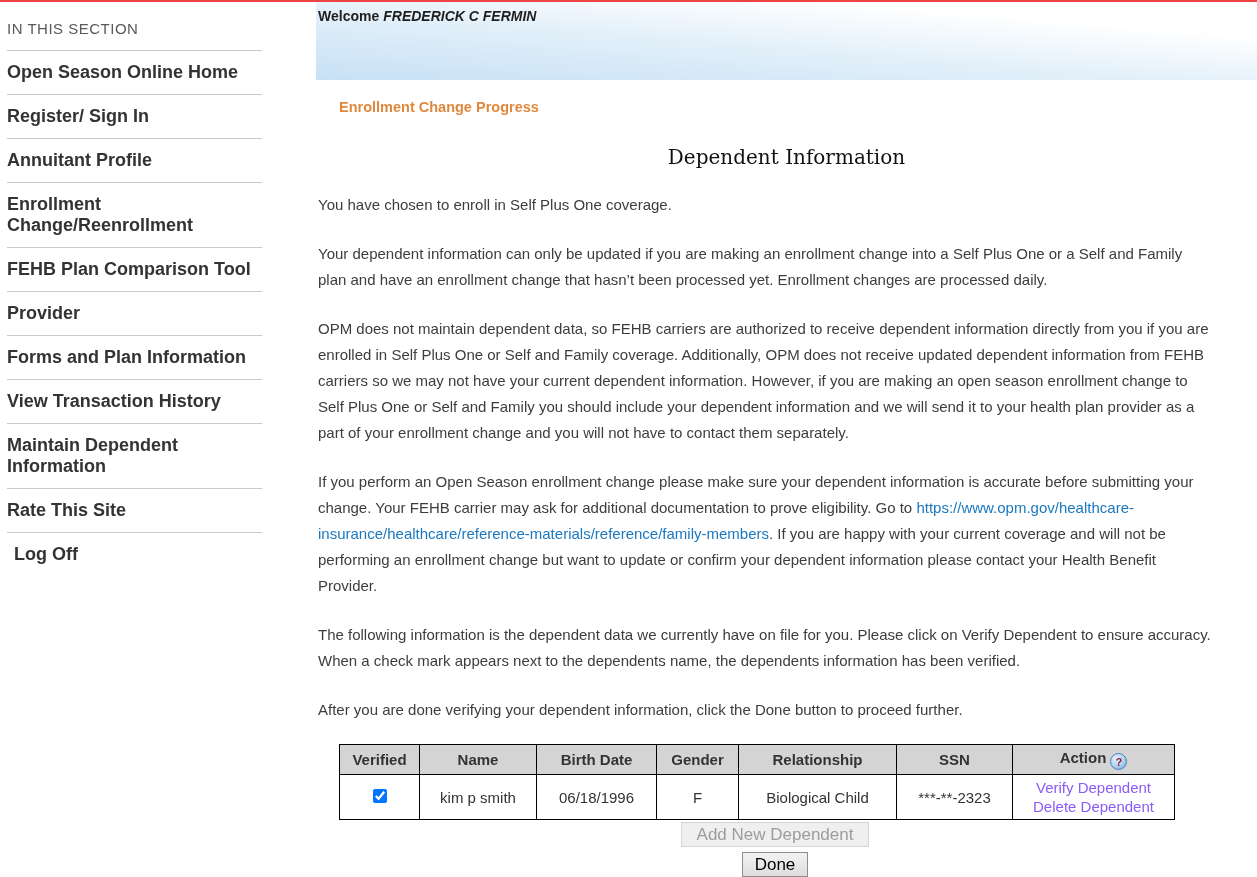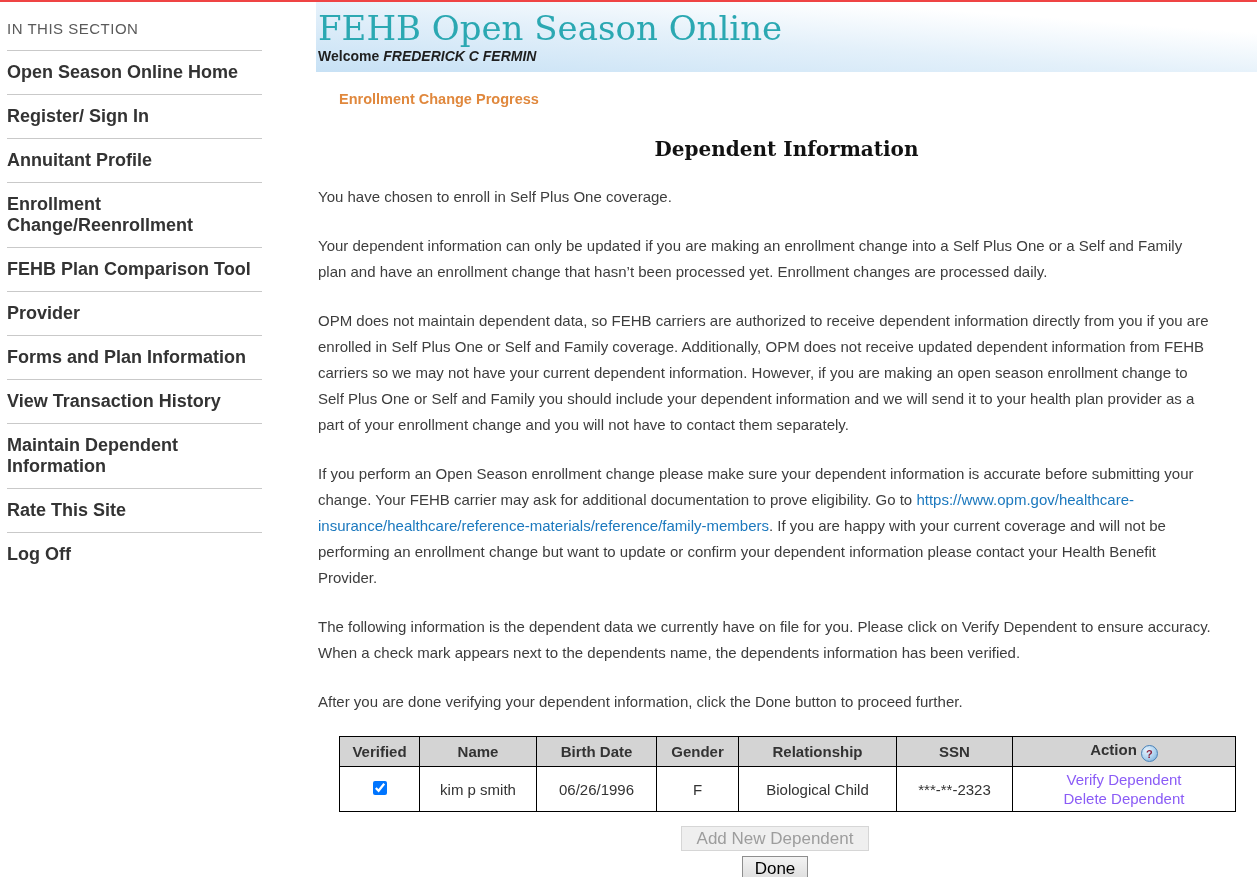--- a/index.html
+++ b/index.html
@@ -3,52 +3,52 @@
 <meta charset="utf-8">
 <style>
   * { margin:0; padding:0; box-sizing:border-box; }
   html,body { width:1257px; height:877px; background:#fff; font-family:"Liberation Sans", sans-serif; }
   .page { width:1257px; height:877px; border-top:2px solid #ef4444; display:flex; overflow:hidden; }
 
   
   .sidebar { width:316px; padding:10px 0 0 7px; flex-shrink:0; }
   .sidebar-header { width:255px; font-size:15px; color:#5a5a5a; letter-spacing:0.5px; padding:8px 0 13px 0; border-bottom:1px solid #c9c9c9; }
   .sidebar-item { width:255px; font-size:18px; font-weight:bold; color:#333; padding:11px 0 11px 0; border-bottom:1px solid #c9c9c9; cursor:pointer; }
-  .sidebar-item.last { border-bottom:none; }
+  .sidebar-item.last { border-bottom:none;margin-left:7px; }
 
   
   .main { flex:1; display:flex; flex-direction:column; }
   .header-block { height:111px; background:linear-gradient(to top right, #c7e1f5 0%, #e3f0fa 45%, #ffffff 78%); display:flex; flex-direction:column; justify-content:space-between; padding:6px 0 8px 2px; }
   .app-title { font-family:"DejaVu Serif", serif; font-size:34px; color:#2ba8b2; }
   .welcome { font-size:14px; font-weight:bold; color:#1f1f1f; }
   .welcome .user { font-style:italic; margin-left:4px; }
 
   .progress { margin:19px 0 0 23px; }
   .progress-title { font-size:14.5px; font-weight:bold; color:#e0883d; }
   .steps { margin:5px 0 0 74px; font-size:13.5px; font-weight:bold; color:#a8a8a8; display:flex; align-items:center; }
   .step { margin-right:5px; }
   .step-arrow { width:0; height:0; border-top:6px solid transparent; border-bottom:6px solid transparent; border-left:8px solid #b8b8b8; display:inline-block; margin:0 7px 0 2px; }
 
   .content { width:941px; }
-  .page-heading { font-family:"DejaVu Serif", serif; font-size:20px; font-weight:bold; color:#111; text-align:center; margin-top:30px; }
+  .page-heading { font-family:"DejaVu Serif", serif; font-size:20px; font-weight:normal; color:#111; text-align:center; margin-top:30px; }
   .para { width:895px; margin:23px 0 0 2px; font-size:15px; color:#3d3d3d; line-height:26px; }
   .para a { color:#1b78be; text-decoration:none; }
 
   
   table.dep { border-collapse:collapse; margin:21px 0 0 23px; font-size:15px; color:#333; }
   table.dep th { background:#d4d4d4; border:1px solid #000; font-weight:bold; padding:4px 6px; height:26px; text-align:center; }
   table.dep td { background:#fff; border:1px solid #000; padding:3px 6px; height:38px; text-align:center; }
-  .col-verified{width:80px;} .col-name{width:117px;} .col-birth{width:120px;} .col-gender{width:82px;} .col-rel{width:158px;} .col-ssn{width:116px;} .col-action{width:223px;margin-left:12px;}
+  .col-verified{width:80px;} .col-name{width:117px;} .col-birth{width:120px;} .col-gender{width:82px;} .col-rel{width:158px;} .col-ssn{width:116px;} .col-action{width:162px;margin-left:12px;}
   .help-icon { display:inline-block; width:17px; height:17px; border-radius:50%; background:radial-gradient(circle at 35% 30%, #e8f4fd 0%, #aed1ee 55%, #6ca4d4 100%); border:1px solid #4a82b8; color:#8b2340; font-size:11px; font-weight:bold; line-height:16px; text-align:center; vertical-align:-3px; margin-left:4px; cursor:pointer; }
   .action-link { display:block; color:#8b5cf6; text-decoration:none; line-height:19px; cursor:pointer; }
   input.verify-box { width:14px; height:14px; }
 
   
   .btn-row { width:872px; margin-left:23px; text-align:center; }
-  .btn-add { margin-top:14px; font-family:"Liberation Sans", sans-serif; font-size:17px; color:#9d9d9d; background:#efefef; border:1px solid #d6d6d6; padding:1px 15px; height:25px; }
+  .btn-add { margin-top:2px; font-family:"Liberation Sans", sans-serif; font-size:17px; color:#9d9d9d; background:#efefef; border:1px solid #d6d6d6; padding:1px 15px; height:25px; }
   .btn-done { display:block; margin:5px auto 0 auto; font-family:"Liberation Sans", sans-serif; font-size:17px; color:#000; background:linear-gradient(#f3f3f3,#dddddd); border:1px solid #8e8e8e; padding:1px 12px; height:25px; cursor:pointer; }
 </style>
 </head>
 <body>
 
 <div class="page">
 
   <div class="sidebar">
     <div class="sidebar-header">IN THIS SECTION</div>
     <div class="sidebar-item">Open Season Online Home</div>
@@ -60,21 +60,20 @@
     <div class="sidebar-item">Forms and Plan Information</div>
     <div class="sidebar-item">View Transaction History</div>
     <div class="sidebar-item">Maintain Dependent Information</div>
     <div class="sidebar-item">Rate This Site</div>
     <div class="sidebar-item last">Log Off</div>
   </div>
 
   <div class="main">
 
     <div class="header-block">
-      <div class="app-title">FEHB Open Season Online</div>
       <div class="welcome">
         <span>Welcome</span><span class="user">FREDERICK C FERMIN</span>
       </div>
     </div>
 
     <div class="progress">
       <div class="progress-title">Enrollment Change Progress</div>
     </div>
 
     <div class="content">
@@ -96,21 +95,21 @@
             <th class="col-gender">Gender</th>
             <th class="col-rel">Relationship</th>
             <th class="col-ssn">SSN</th>
             <th class="col-action"><span>Action</span><span class="help-icon">?</span></th>
           </tr>
         </thead>
         <tbody>
           <tr>
             <td><input type="checkbox" class="verify-box" checked="" style=""></td>
             <td>kim p smith</td>
-            <td>06/26/1996</td>
+            <td>06/18/1996</td>
             <td>F</td>
             <td>Biological Child</td>
             <td>***-**-2323</td>
             <td>
               <a href="#" class="action-link">Verify Dependent</a>
               <a href="#" class="action-link">Delete Dependent</a>
             </td>
           </tr>
         </tbody>
       </table>

